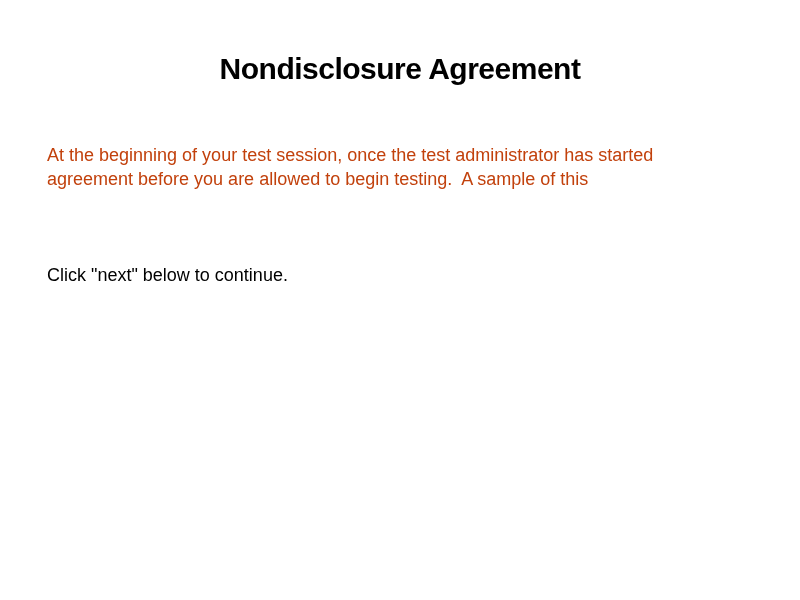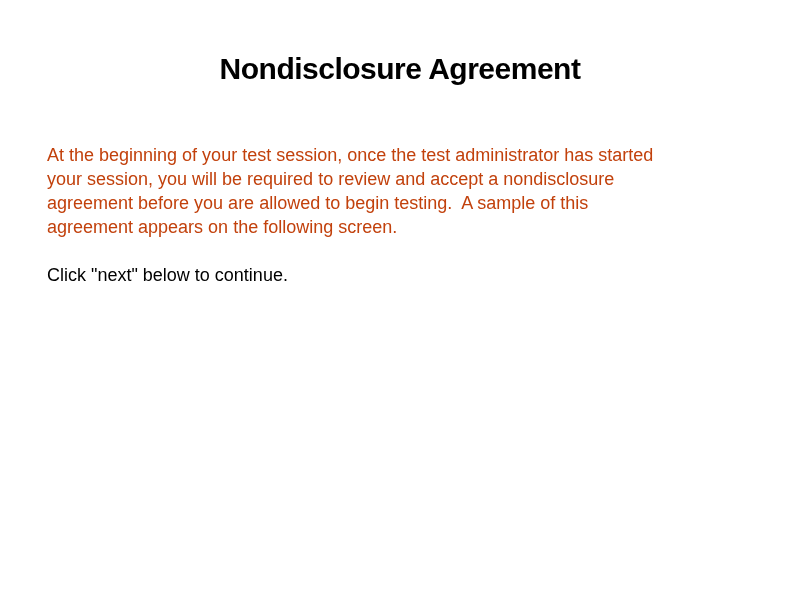--- a/index.html
+++ b/index.html
@@ -56,20 +56,18 @@
 </style>
 </head>
 <body>
 
 <div class="page">
 
   <h1 class="title">Nondisclosure Agreement</h1>
 
   <div class="intro">
     <div class="line">At the beginning of your test session, once the test administrator has started</div>
-    <div class="line">your session, you will be required to review and accept a nondisclosure</div>
     <div class="line">agreement before you are allowed to begin testing.  A sample of this</div>
-    <div class="line">agreement appears on the following screen.</div>
   </div>
 
   <div class="instruction">Click "next" below to continue.</div>
 
 </div>
 
 </body></html>

